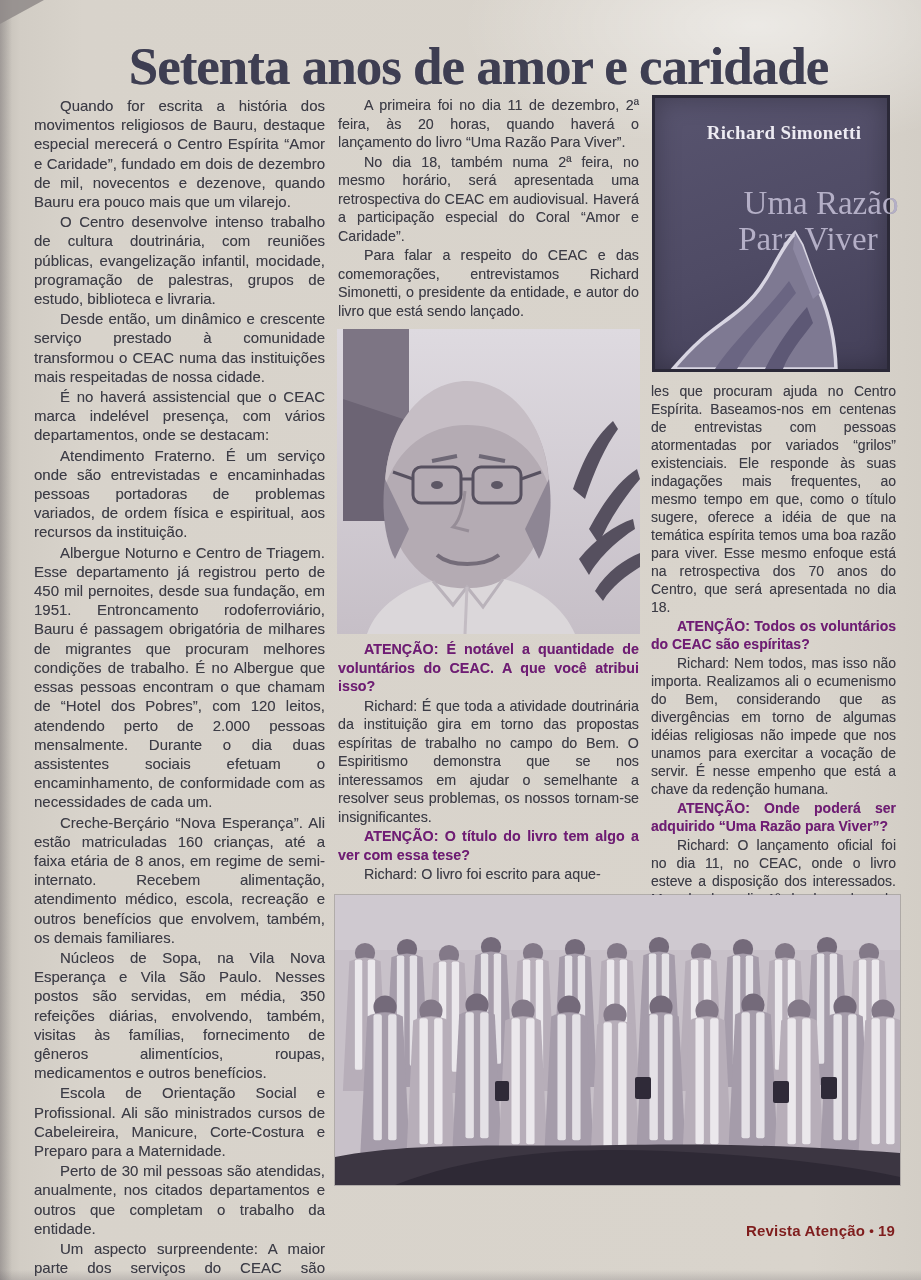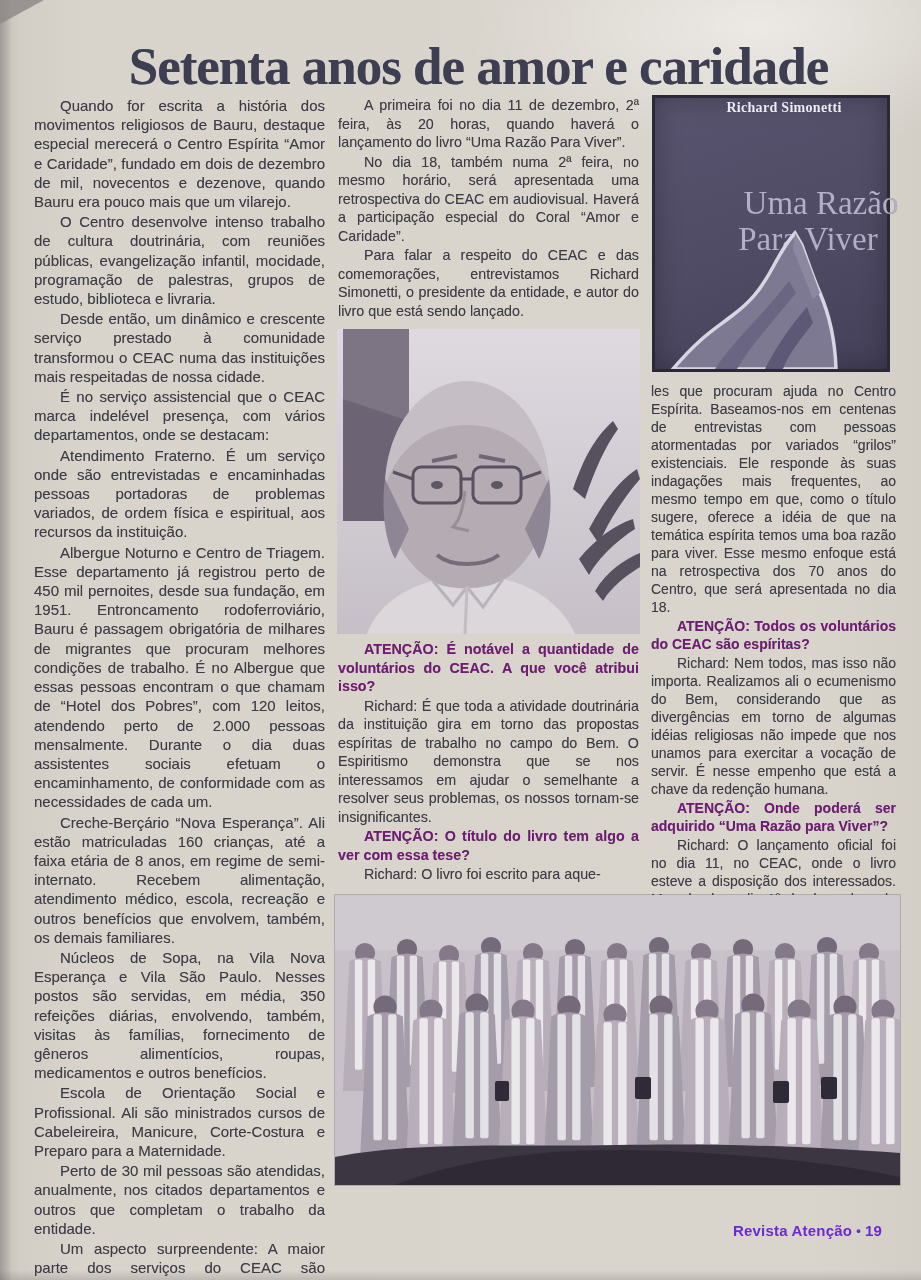--- a/index.html
+++ b/index.html
@@ -39,50 +39,50 @@
 
   figure{margin:0;}
   .portrait{width:303px;height:305px;margin:0 0 6px 0;}
   .portrait svg{display:block;}
 
   .book-cover{
     position:relative;width:232px;height:271px;margin:0 0 10px 2px;
     background:linear-gradient(160deg,#58546f 0%,#4f4b65 55%,#444059 100%);
     border:3px solid #2b2938;box-shadow:inset 0 0 26px rgba(0,0,0,.28);
   }
-  .book-author{margin:0;padding-top:0;text-align:center;
-    font-family:"Liberation Serif",serif;font-weight:700;font-size:14px;
+  .book-author{margin:0;padding-top:25px;text-align:center;
+    font-family:"Liberation Serif",serif;font-weight:700;font-size:19px;
     color:#edebf3;letter-spacing:.3px;}
   .book-title{position:absolute;top:86px;left:0;width:100%;text-align:center;
     font-family:"Liberation Serif",serif;font-weight:400;font-size:33px;line-height:36px;
     color:#b4afc7;margin:0;padding-left:36px;}
   .torn{position:absolute;left:0;bottom:0;width:232px;height:150px;}
 
   .choir{position:absolute;left:335px;top:895px;width:565px;height:290px;z-index:3;
     box-shadow:0 0 0 1px rgba(60,54,66,.25);}
   .choir svg{display:block;}
 
-  .footer{position:absolute;top:1222px;right:39px;z-index:4;
-    font-weight:700;font-size:15px;color:#6d28d9;letter-spacing:.2px;}
+  .footer{position:absolute;top:1222px;right:26px;z-index:4;
+    font-weight:700;font-size:15px;color:#7f1d1d;letter-spacing:.2px;}
   .footer .dot{display:inline-block;margin:0 4px;font-size:13px;position:relative;top:-1px;}
 </style>
 </head>
 <body>
 
 <div class="edge-left"></div>
 <div class="edge-bottom"></div>
 <div class="corner-tl"></div>
 
 <h1 class="page-title">Setenta anos de amor e caridade</h1>
 
 <div class="col" id="col1">
   <p>Quando for escrita a história dos movimentos religiosos de Bauru, destaque especial merecerá o Centro Espírita “Amor e Caridade”, fundado em dois de dezembro de mil, novecentos e dezenove, quando Bauru era pouco mais que um vilarejo.</p>
   <p>O Centro desenvolve intenso trabalho de cultura doutrinária, com reuniões públicas, evangelização infantil, mocidade, programação de palestras, grupos de estudo, biblioteca e livraria.</p>
   <p>Desde então, um dinâmico e crescente serviço prestado à comunidade transformou o CEAC numa das instituições mais respeitadas de nossa cidade.</p>
-  <p>É no serviço assistencial que o CEAC marca indelével presença, com vários departamentos, onde se destacam:</p>
+  <p>É no haverá assistencial que o CEAC marca indelével presença, com vários departamentos, onde se destacam:</p>
   <p>Atendimento Fraterno. É um serviço onde são entrevistadas e encaminhadas pessoas portadoras de problemas variados, de ordem física e espiritual, aos recursos da instituição.</p>
   <p>Albergue Noturno e Centro de Triagem. Esse departamento já registrou perto de 450 mil pernoites, desde sua fundação, em 1951. Entroncamento rodoferroviário, Bauru é passagem obrigatória de milhares de migrantes que procuram melhores condições de trabalho. É no Albergue que essas pessoas encontram o que chamam de “Hotel dos Pobres”, com 120 leitos, atendendo perto de 2.000 pessoas mensalmente. Durante o dia duas assistentes sociais efetuam o encaminhamento, de conformidade com as necessidades de cada um.</p>
   <p>Creche-Berçário “Nova Esperança”. Ali estão matriculadas 160 crianças, até a faixa etária de 8 anos, em regime de semi-internato. Recebem alimentação, atendimento médico, escola, recreação e outros benefícios que envolvem, também, os demais familiares.</p>
   <p>Núcleos de Sopa, na Vila Nova Esperança e Vila São Paulo. Nesses postos são servidas, em média, 350 refeições diárias, envolvendo, também, visitas às famílias, fornecimento de gêneros alimentícios, roupas, medicamentos e outros benefícios.</p>
   <p>Escola de Orientação Social e Profissional. Ali são ministrados cursos de Cabeleireira, Manicure, Corte-Costura e Preparo para a Maternidade.</p>
   <p>Perto de 30 mil pessoas são atendidas, anualmente, nos citados departamentos e outros que completam o trabalho da entidade.</p>
   <p>Um aspecto surpreendente: A maior parte dos serviços do CEAC são desenvolvidos por perto de 200 voluntários, que ali se congregam para servir no Albergue, na Creche, nas Casas de Sopa e demais serviços.</p>
 
 </div>
 

